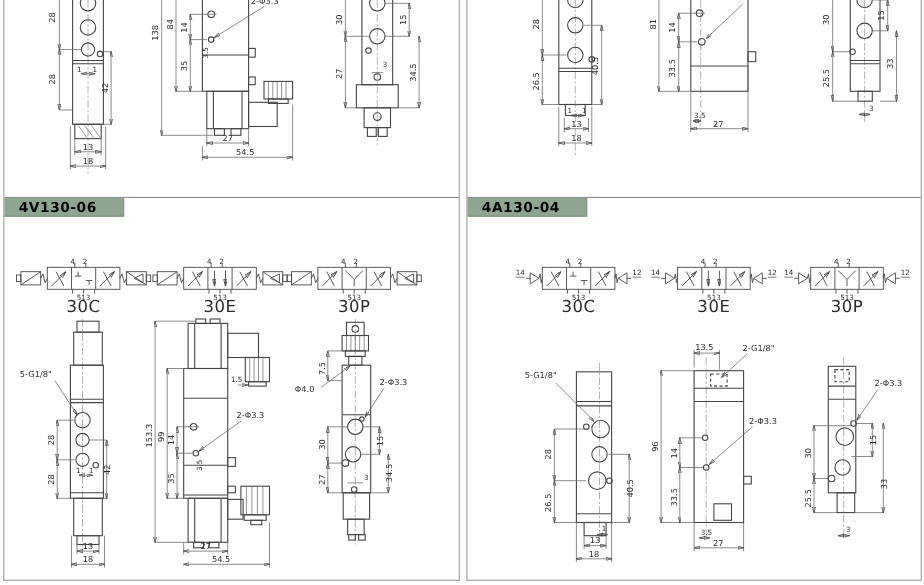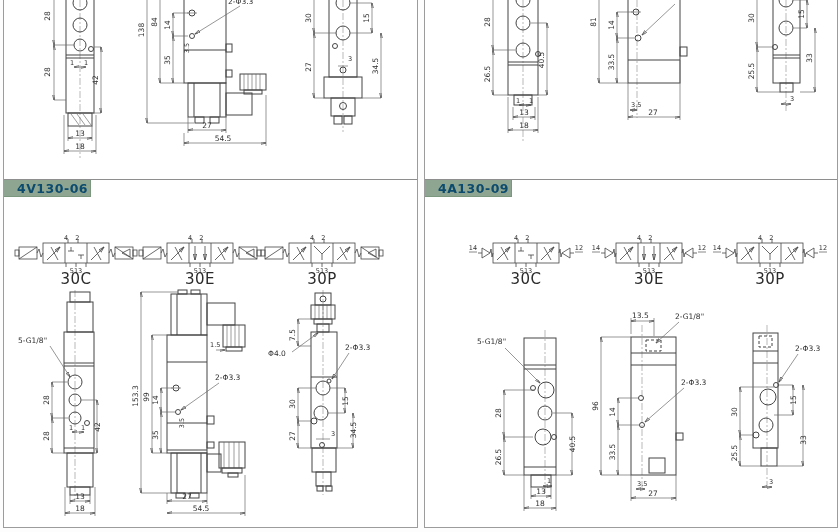--- a/index.html
+++ b/index.html
@@ -15,21 +15,21 @@
   line.dm,line.dx{stroke:#6a6a6a;stroke-width:.7}
   line.kn{stroke:#5a5a5a;stroke-width:.6}
   line.cl{stroke:#8a8a8a;stroke-width:.6;stroke-dasharray:7 2 2 2}
   g.sym line,g.sym rect,g.sym path,g.sym polyline{stroke-width:.8}
   text{fill:#2f2f2f;font-size:7.5px;stroke:none;font-family:"DejaVu Sans",sans-serif}
   text.ts{font-size:6.5px}
   text.cap{font-size:15px;fill:#2a2a2a;letter-spacing:.5px}
   text.mid{text-anchor:middle}
   text.sp2{letter-spacing:2.5px}
   .badge-row{height:20px;border-top:1px solid #8e8e8e;margin-top:4px}
-  .badge{width:87px;height:17px;background:#8ea691;color:#0c4a6e;
+  .badge{width:109px;height:17px;background:#8ea691;color:#000000;
          font-size:12.5px;font-weight:bold;line-height:17px;padding-left:13px;
          box-sizing:border-box;letter-spacing:.5px;
          box-shadow:inset -1px -1px 0 #7b977e}
 </style>
 </head>
 <body>
 
 <svg width="0" height="0">
   <defs>
     <marker id="ma" orient="auto-start-reverse" markerWidth="8" markerHeight="5" refX="7.5" refY="2">
@@ -482,21 +482,21 @@
       <text class="mid" transform="translate(379,14) rotate(-90)">15</text>
       <line class="dx" x1="375" y1="92" x2="390" y2="92"></line>
       <line class="dm" x1="390" y1="28" x2="390" y2="92" marker-start="url(#ma)" marker-end="url(#ma)"></line>
       <text class="mid" transform="translate(387,58) rotate(-90)">33</text>
       <text class="ts" x="365" y="101">3</text>
       <line class="dm" x1="356" y1="104" x2="366" y2="104" marker-start="url(#ma)" marker-end="url(#ma)"></line>
     </g>
   </svg>
 
   <div class="badge-row">
-    <div class="badge">4A130-09</div>
+    <div class="badge">4A130-04</div>
   </div>
 
   <svg width="412" height="86" viewBox="0 0 412 86">
     <g class="sym" transform="translate(101,0)">
       <rect x="-33" y="43" width="66" height="20"></rect>
       <line x1="-11" y1="43" x2="-11" y2="63"></line>
         <line x1="11" y1="43" x2="11" y2="63"></line>
       <line x1="-29" y1="60" x2="-16" y2="47" marker-end="url(#ma)"></line>
         <line x1="-25" y1="47" x2="-18" y2="60"></line>
       <line x1="15" y1="60" x2="28" y2="47" marker-end="url(#ma)"></line>

